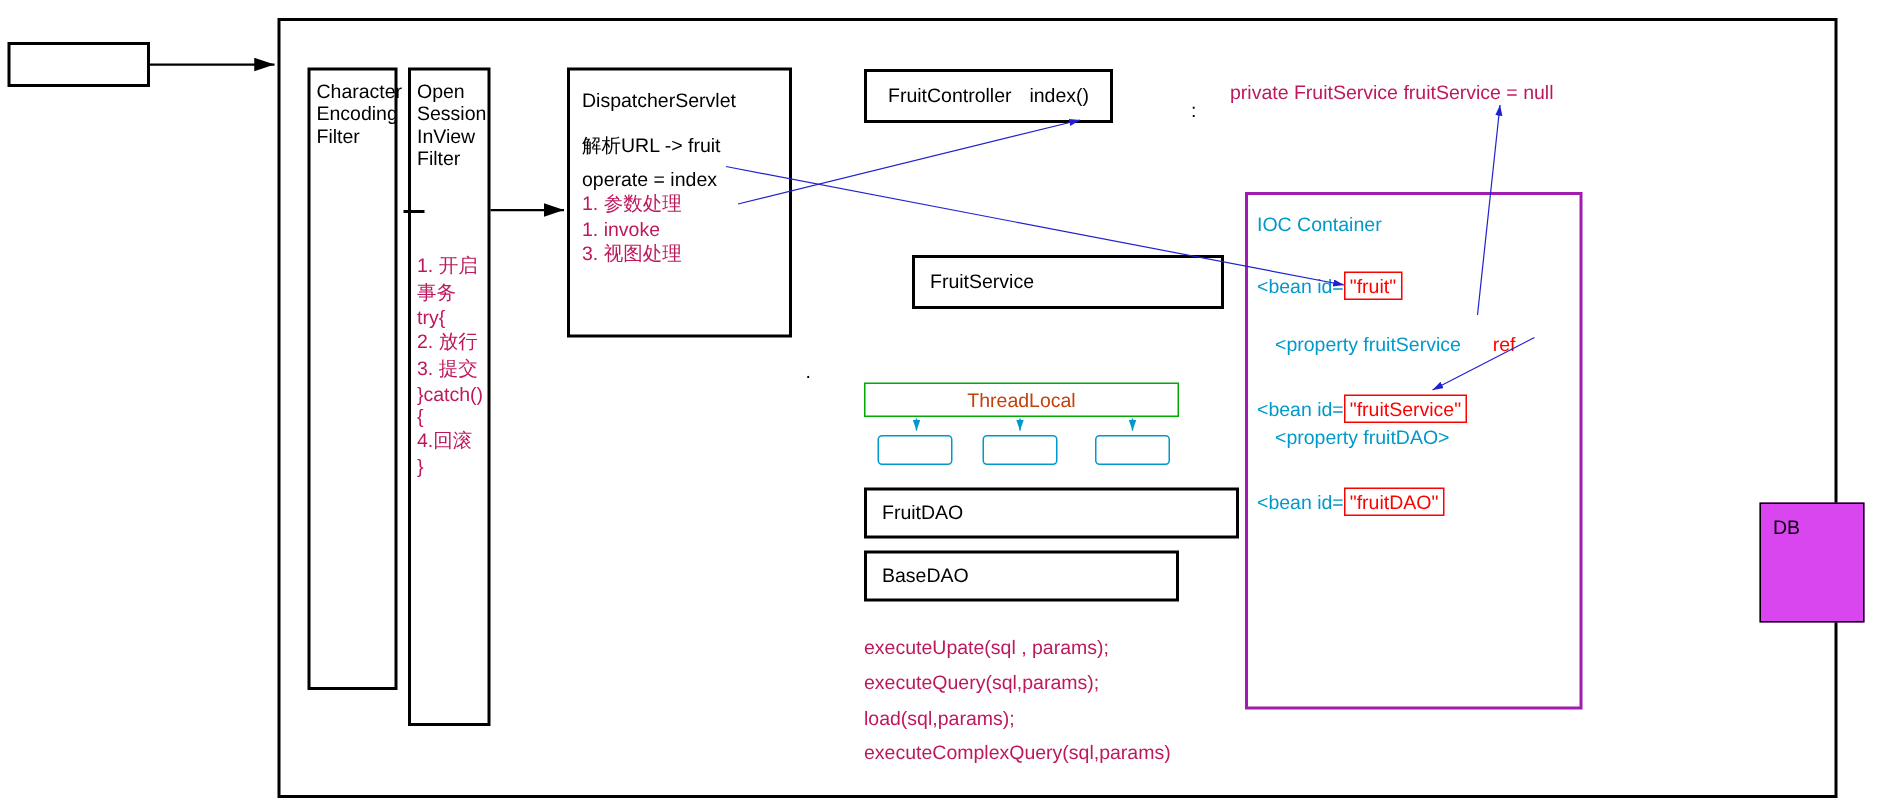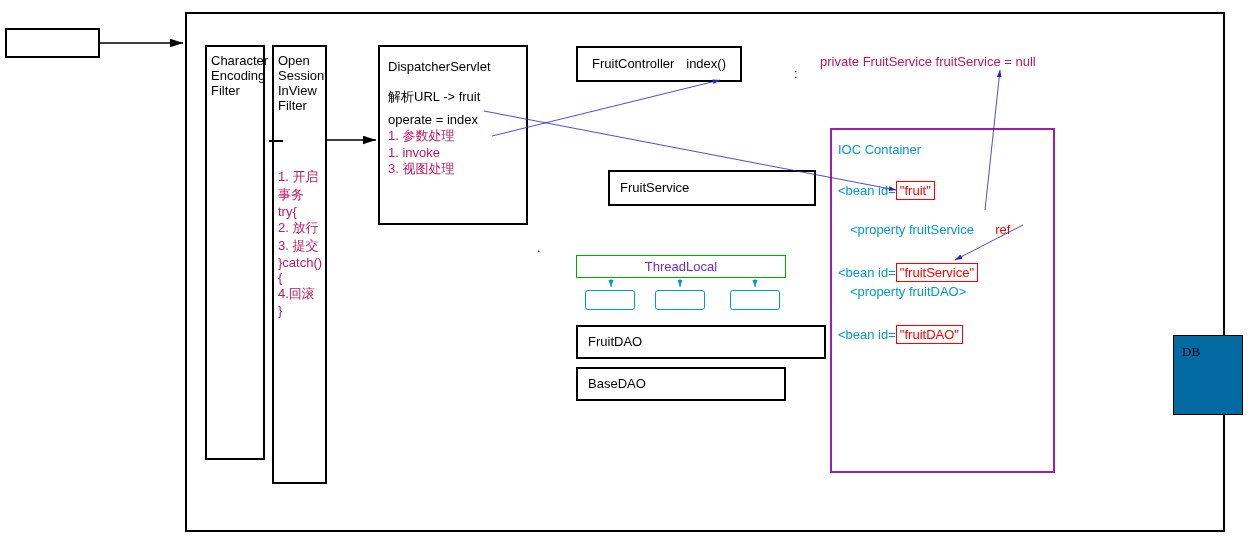--- a/index.html
+++ b/index.html
@@ -1,24 +1,24 @@
 <!DOCTYPE html>
 <html><head>
   <meta charset="utf-8">
   <style>
     * { box-sizing: border-box; margin: 0; padding: 0; }
     body { font-family: "Microsoft YaHei", sans-serif; font-size: 13px; background: #fff; }
     .canvas { position: relative; width: 1257px; height: 540px; }
     .box { position: absolute; border: 2px solid #000; background: #fff; }
-    .box-thin { position: absolute; border: 1px solid #000; background: #0369a1; font-family: Liberation Serif, serif; }
+    .box-thin { position: absolute; border: 1px solid #000; background: #d946ef; }
     .text { position: absolute; }
     .blue { color: #be185d; }
     .cyan { color: #0099cc; }
     .red { color: #ff0000; }
-    .green { color: #6d28d9; }
+    .green { color: #c2410c; }
     svg.arrows { position: absolute; top: 0; left: 0; pointer-events: none; }
   </style>
 </head>
 <body>
 
 <div class="canvas">
 
   <div class="box" style="left:5px; top:28px; width:95px; height:30px;"></div>
 
   <div class="box" style="left:185px; top:12px; width:1040px; height:520px;"></div>
@@ -79,20 +79,26 @@
   <div style="position:absolute; left:730px; top:290px; width:50px; height:20px; border:1px solid #0099cc; border-radius:3px;"></div>
 
   <div class="box" style="left:576px; top:325px; width:250px; height:34px; padding:7px 10px;">
     <span>FruitDAO</span>
   </div>
 
   <div class="box" style="left:576px; top:367px; width:210px; height:34px; padding:7px 10px;">
     <span>BaseDAO</span>
   </div>
 
+  <div class="text blue" style="left:576px; top:420px; line-height:1.8;">
+    <div>executeUpate(sql , params);</div>
+    <div>executeQuery(sql,params);</div>
+    <div>load(sql,params);</div>
+    <div>executeComplexQuery(sql,params)</div>
+  </div>
 
   <div style="position:absolute; left:830px; top:128px; width:225px; height:345px; border:2px solid #a21caf; padding:12px 6px;">
     <div class="cyan">IOC Container</div>
     <div style="height:26px;"></div>
     <div>
       <span class="cyan">&lt;bean id=</span><span class="red" style="border:1px solid #ff0000; padding:1px 3px;">"fruit"</span>
     </div>
     <div style="height:4px;"></div>
     <div style="padding-left:12px;margin-top:20px;">
       <span class="cyan">&lt;property fruitService</span>

